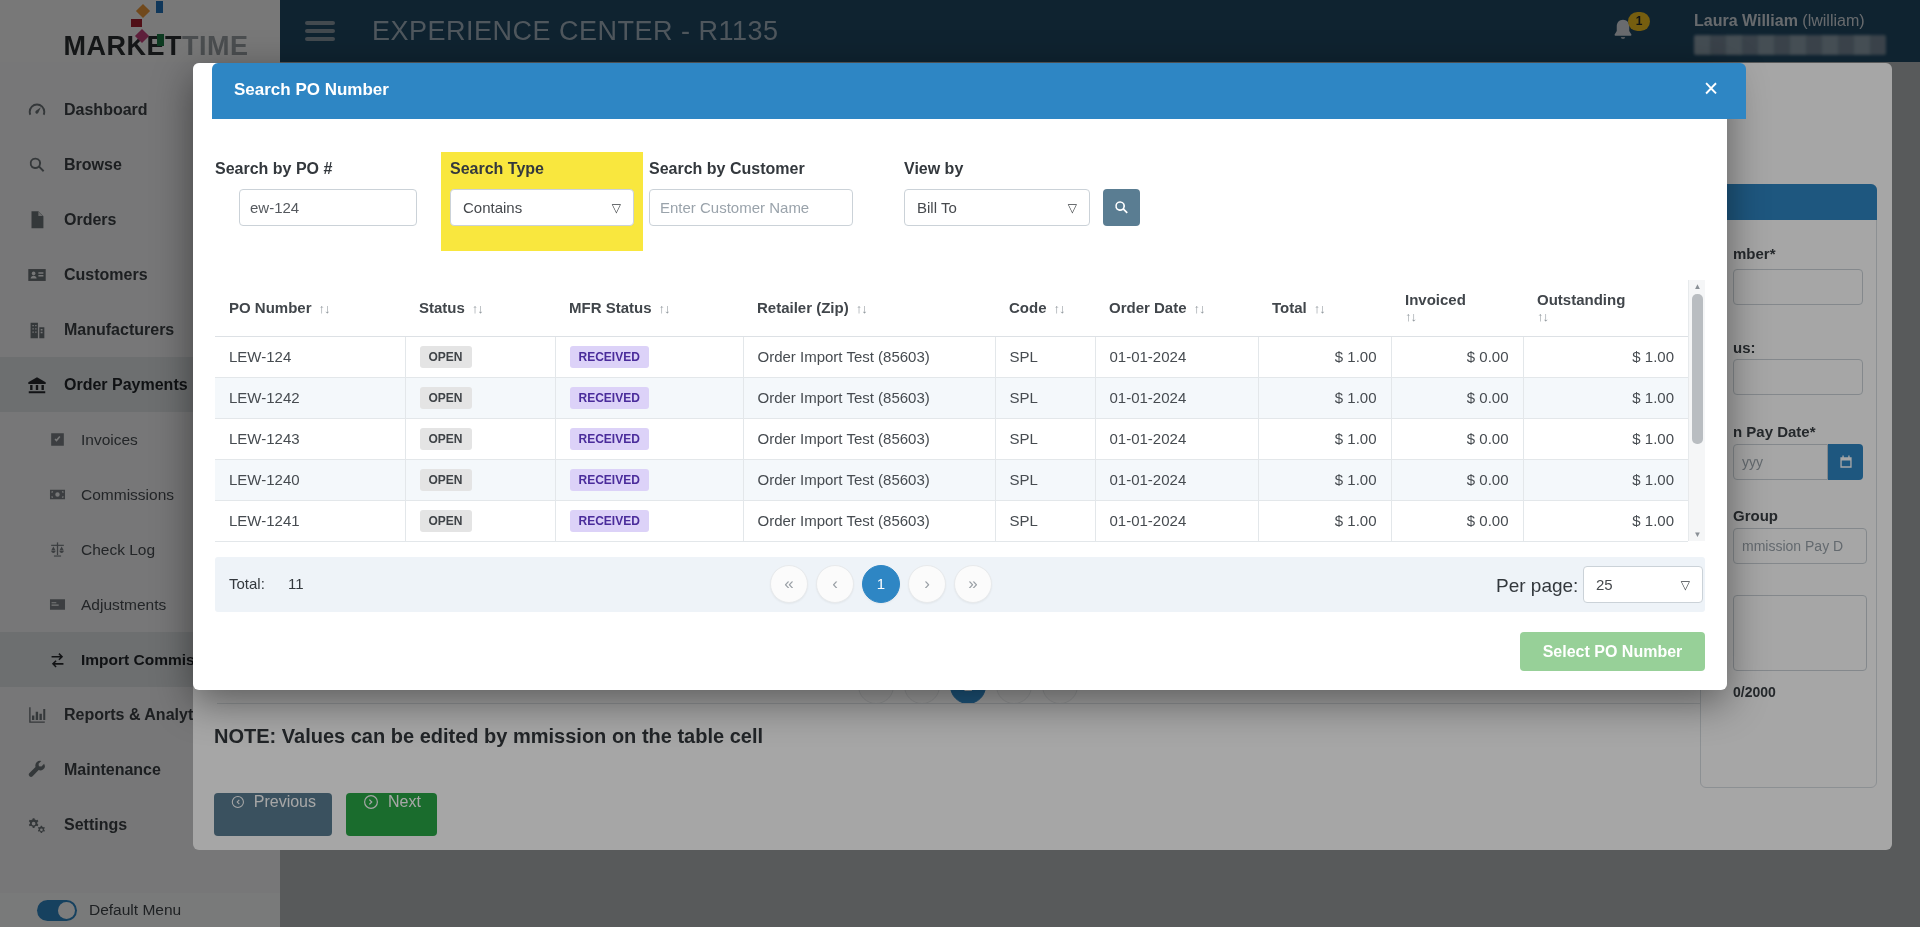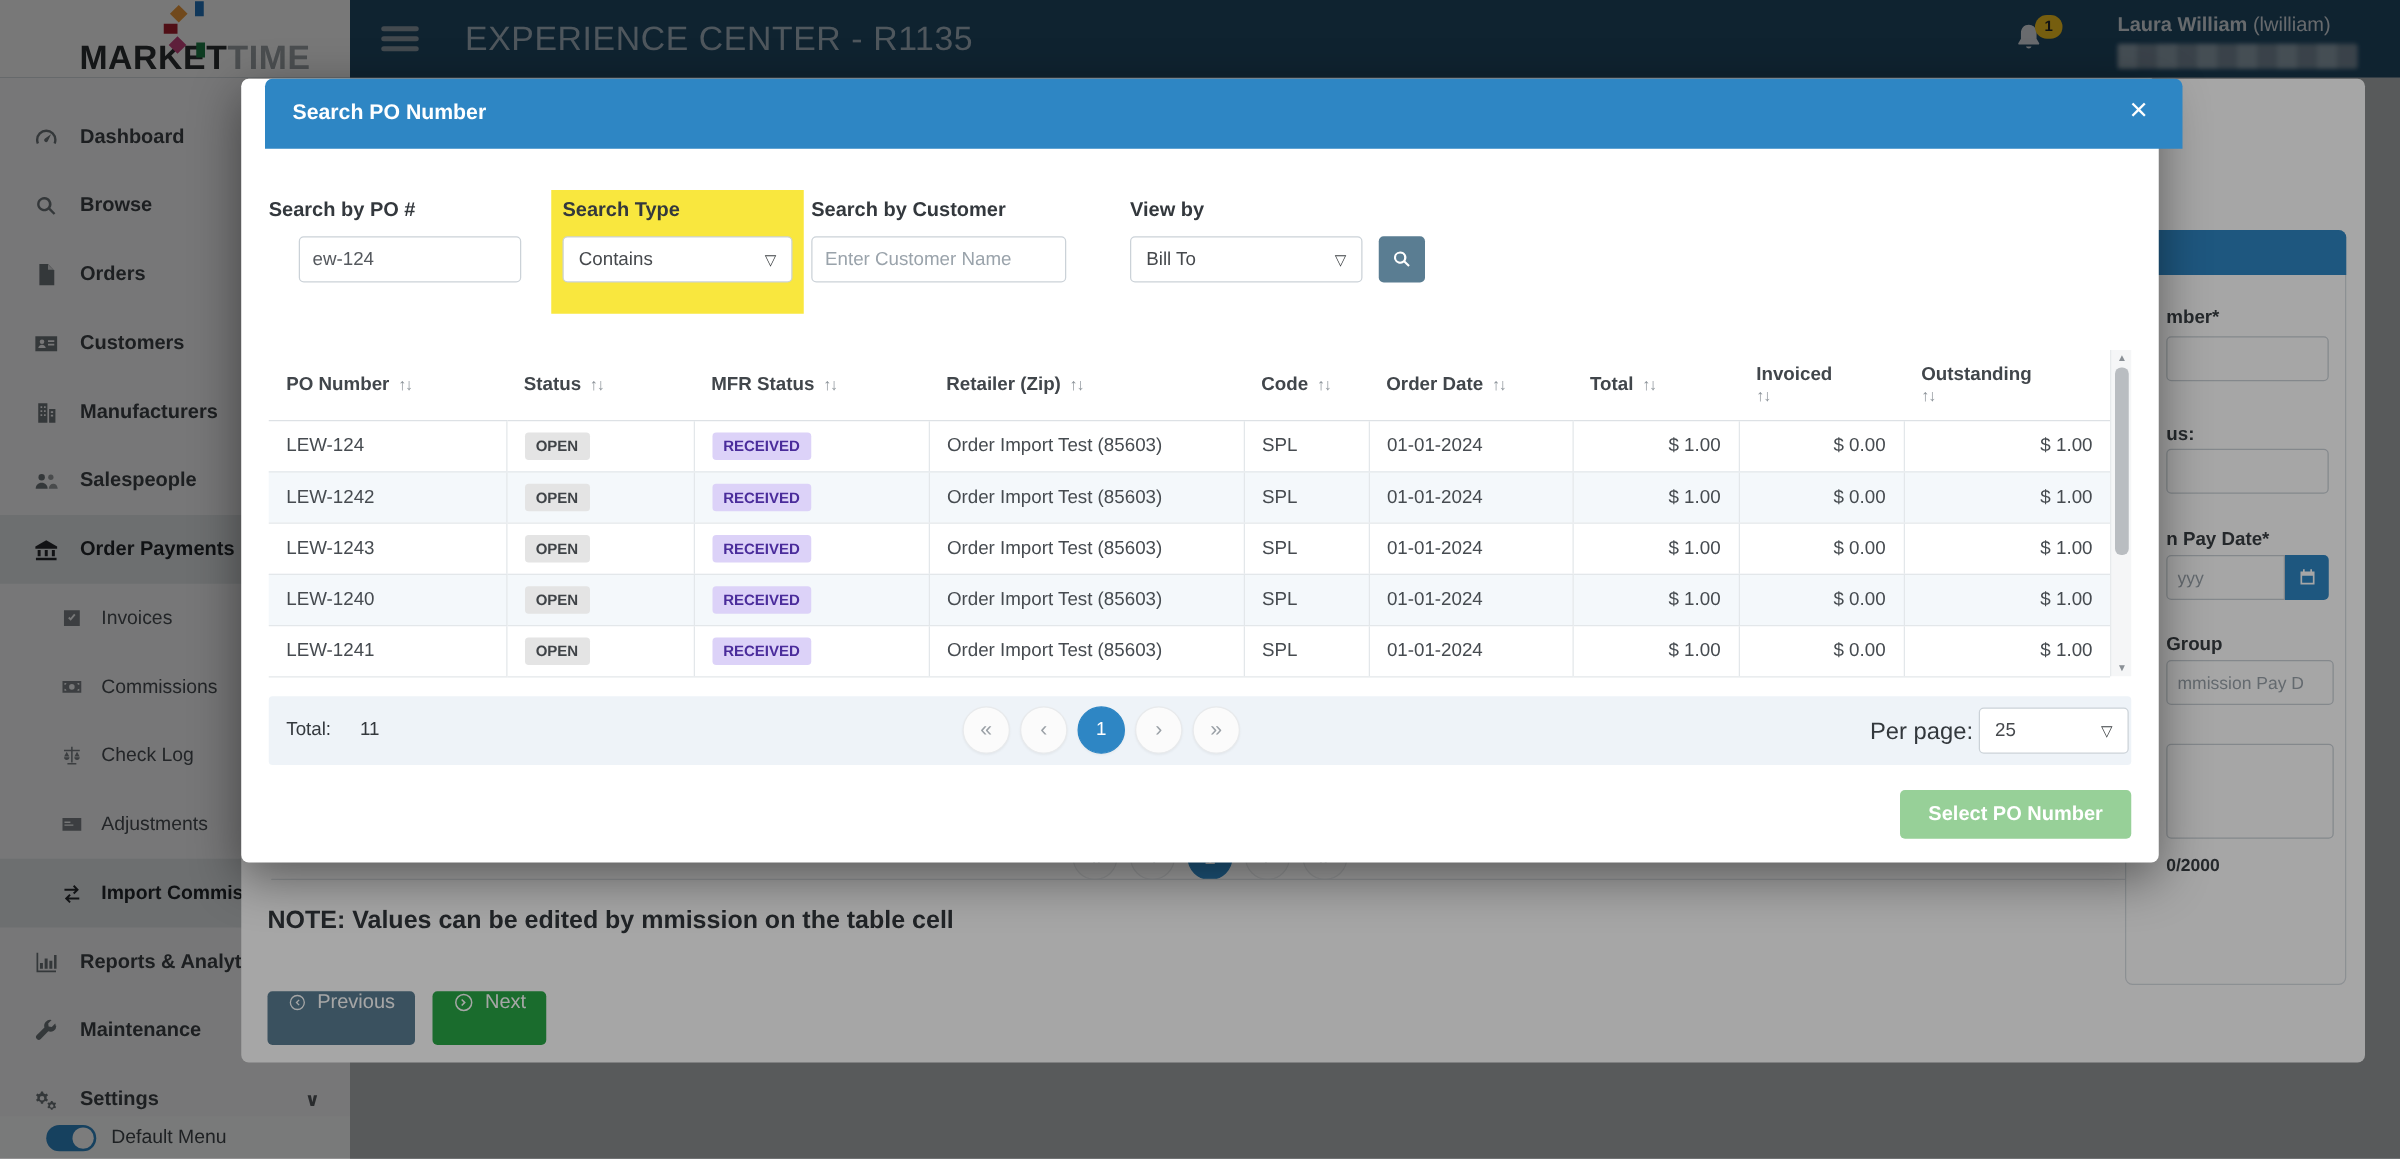--- a/index.html
+++ b/index.html
@@ -213,31 +213,20 @@
           <span class="slabel">Customers</span>
         </div>
         <div class="snav">
           <span class="sicon">
             <svg viewBox="0 0 24 24" fill="currentColor">
               <path d="M5 21V4h8v17zM14.5 21V9H20v12z"></path>
               <path d="M7 6.5h1.5V8H7zM10 6.5h1.5V8H10zM7 10h1.5v1.5H7zM10 10h1.5v1.5H10zM7 13.5h1.5V15H7zM10 13.5h1.5V15H10zM16 11h2v1.5h-2zM16 14h2v1.5h-2z" fill="#f4f5f6"></path>
             </svg>
           </span>
           <span class="slabel">Manufacturers</span>
-        </div>
-        <div class="snav">
-          <span class="sicon">
-            <svg viewBox="0 0 24 24" fill="currentColor">
-              <circle cx="8" cy="8.5" r="2.8"></circle>
-              <circle cx="16" cy="8.5" r="2.3" opacity=".7"></circle>
-              <path d="M2.8 18.5c0-3.1 2.2-5.2 5.2-5.2s5.2 2.1 5.2 5.2z"></path>
-              <path d="M14.2 18.5c.1-2.6 1.6-4.4 4-4.4 2.1 0 3.6 1.6 3.8 4.4z" opacity=".7"></path>
-            </svg>
-          </span>
-          <span class="slabel">Salespeople</span>
         </div>
         <div class="snav active">
           <span class="sicon">
             <svg viewBox="0 0 24 24" fill="currentColor">
               <path d="M2.5 9 12 3.5 21.5 9v1.8h-19z"></path>
               <path d="M4.5 12h2.6v5.5H4.5zM10.7 12h2.6v5.5h-2.6zM16.9 12h2.6v5.5h-2.6z"></path>
               <path d="M3 18.8h18v2.2H3z"></path>
             </svg>
           </span>
           <span class="slabel">Order Payments</span>

